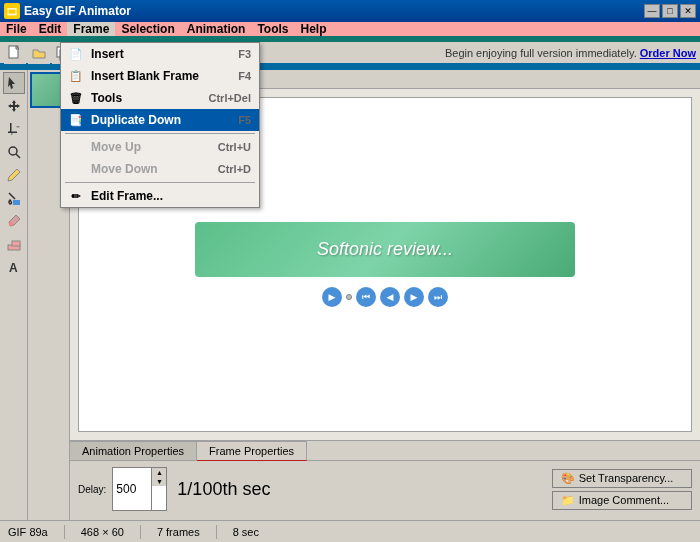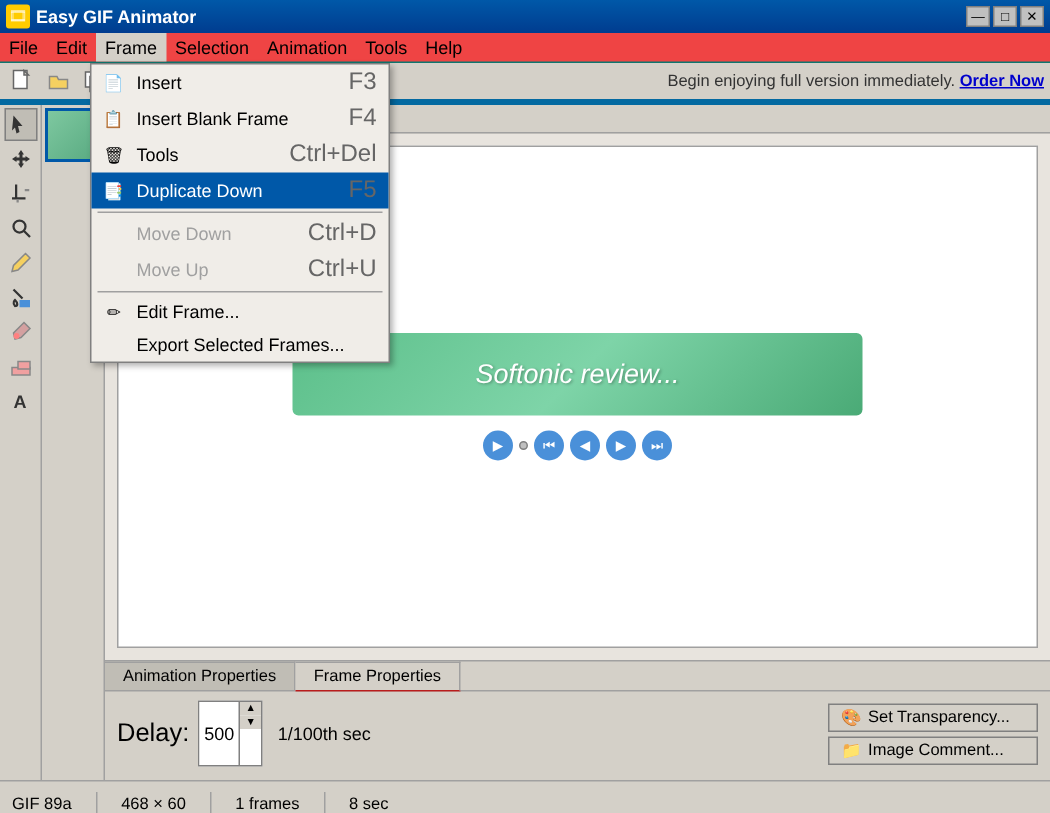--- a/index.html
+++ b/index.html
@@ -53,26 +53,27 @@
       display: flex;
       align-items: center;
       justify-content: center;
       font-size: 9px;
       cursor: pointer;
       color: #000;
     }
 
     
     .menu-bar {
-      background: #ef4444;
+      background: #fca5a5;
       height: 20px;
       display: flex;
       align-items: center;
-      border-bottom: 1px solid #0f766e;
+      border-bottom: 6px solid #0f766e;
       position: relative;
+      font-weight: bold;
     }
     .menu-item {
       padding: 2px 6px;
       cursor: pointer;
       font-size: 12px;
       height: 100%;
       display: flex;
       align-items: center;
     }
     .menu-item:hover, .menu-item.active {
@@ -103,21 +104,21 @@
       cursor: pointer;
       position: relative;
       min-height: 22px;
     }
     .dropdown-item.disabled {
       color: #a0a0a0;
     }
     .dropdown-item .shortcut {
       margin-left: auto;
       color: #666;
-      font-size: 16px;
+      font-size: 11px;
     }
     .dropdown-divider {
       height: 1px;
       background: #a0a0a0;
       margin: 2px 4px;
     }
     .dropdown-icon {
       position: absolute;
       left: 6px;
       width: 18px;
@@ -132,21 +133,21 @@
       color: white;
     }
 
     
     .toolbar {
       background: #d4d0c8;
       height: 28px;
       display: flex;
       align-items: center;
       padding: 2px 4px;
-      border-bottom: 4px solid #0369a1;
+      border-bottom: 7px solid #0369a1;
       gap: 2px;
     }
     .toolbar-btn {
       width: 22px;
       height: 22px;
       background: #d4d0c8;
       border: 1px solid transparent;
       display: flex;
       align-items: center;
       justify-content: center;
@@ -321,29 +322,29 @@
       border-bottom: 1px solid #b91c1c;
       margin-bottom: -1px;
     }
     .props-content {
       padding: 6px 8px;
       display: flex;
       align-items: center;
       gap: 6px;
     }
     .props-label {
-      font-size: 17px;
+      font-size: 10px;
     }
     .props-input-group {
       display: flex;
       border: 1px solid #808080;
       background: white;
     }
     .props-input {
-      width: 26px;
+      width: 38px;
       border: none;
       padding: 14px 3px;
       font-size: 12px;
       outline: none;
     }
     .props-spinner {
       display: flex;
       flex-direction: column;
       border-left: 1px solid #808080;
     }
@@ -353,21 +354,21 @@
       background: #d4d0c8;
       border: none;
       display: flex;
       align-items: center;
       justify-content: center;
       cursor: pointer;
       font-size: 7px;
       line-height: 1;
     }
     .props-unit {
-      font-size: 12px;
+      font-size: 18px;
       margin-left: 4px;
     }
     .props-buttons {
       margin-left: auto;
       display: flex;
       flex-direction: column;
       gap: 3px;
     }
     .props-action-btn {
       background: #d4d0c8;
@@ -380,21 +381,21 @@
       gap: 4px;
       min-width: 140px;
     }
 
     
     .status-bar {
       background: #d4d0c8;
       border-top: 1px solid #a0a0a0;
       height: 22px;
       display: flex;
-      align-items: flex-end;
+      align-items: center;
       padding: 0 8px;
       gap: 16px;
       font-size: 11px;
     }
     .status-sep {
       width: 1px;
       height: 14px;
       background: #a0a0a0;
     }
   </style>
@@ -441,36 +442,32 @@
         <span class="shortcut">Ctrl+Del</span>
       </div>
       <div class="dropdown-item highlighted">
         <span class="dropdown-icon">📑</span>
         <span>Duplicate Down</span>
         <span class="shortcut">F5</span>
       </div>
       <div class="dropdown-divider"></div>
       <div class="dropdown-item disabled">
         <span class="dropdown-icon"></span>
+        <span>Move Up</span>
+        <span class="shortcut">Ctrl+U</span>
+      </div>
+      <div class="dropdown-item disabled">
+        <span class="dropdown-icon"></span>
         <span>Move Down</span>
         <span class="shortcut">Ctrl+D</span>
-      </div>
-      <div class="dropdown-item disabled">
-        <span class="dropdown-icon"></span>
-        <span>Move Up</span>
-        <span class="shortcut">Ctrl+U</span>
       </div>
       <div class="dropdown-divider"></div>
       <div class="dropdown-item">
         <span class="dropdown-icon">✏</span>
         <span>Edit Frame...</span>
-      </div>
-      <div class="dropdown-item">
-        <span class="dropdown-icon"></span>
-        <span>Export Selected Frames...</span>
       </div>
     </div>
   </div>
 
   <div class="toolbar">
     <div class="toolbar-btn">
       <svg width="16" height="16" viewBox="0 0 16 16">
           <rect x="2" y="1" width="9" height="12" fill="white" stroke="#666" stroke-width="1"></rect>
           <path d="M9 1 L12 4 L9 4 Z" fill="#d4d0c8" stroke="#666" stroke-width="1"></path>
         </svg>
@@ -650,18 +647,18 @@
       </div>
 
     </div>
   </div>
 
   <div class="status-bar">
     <span>GIF 89a</span>
     <div class="status-sep"></div>
     <span>468 × 60</span>
     <div class="status-sep"></div>
-    <span>1 frames</span>
+    <span>7 frames</span>
     <div class="status-sep"></div>
     <span>8 sec</span>
   </div>
 
 </div>
 
 </body></html>

